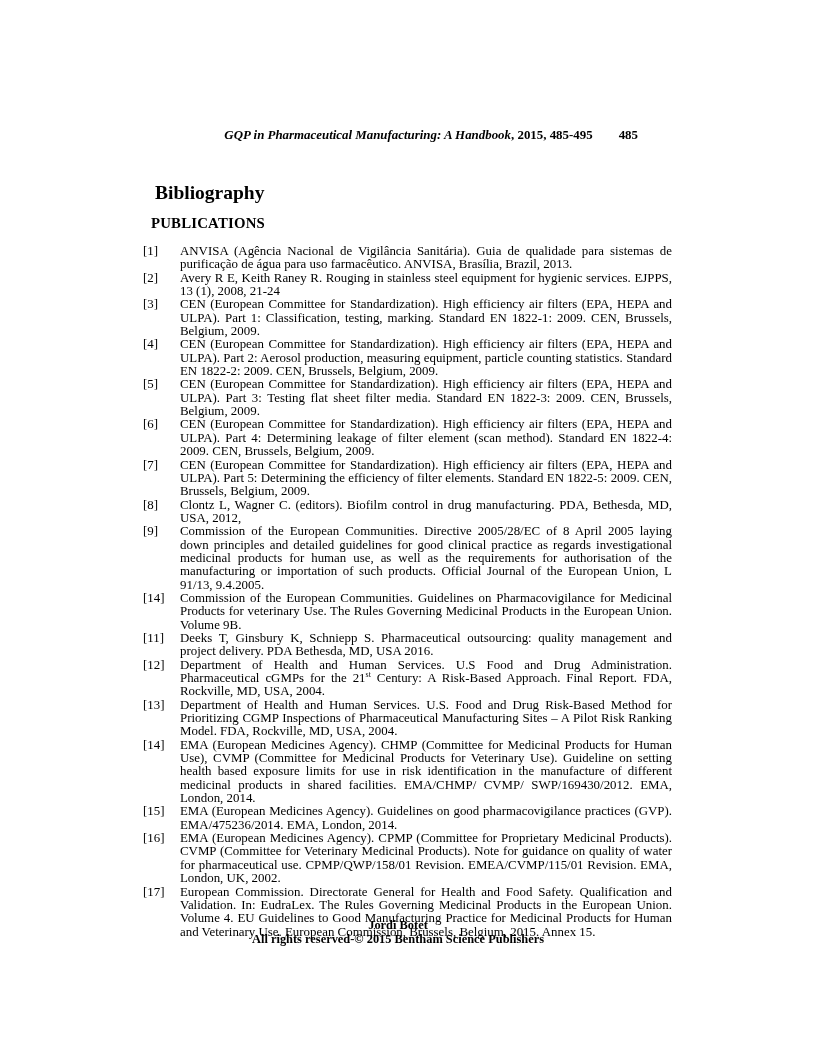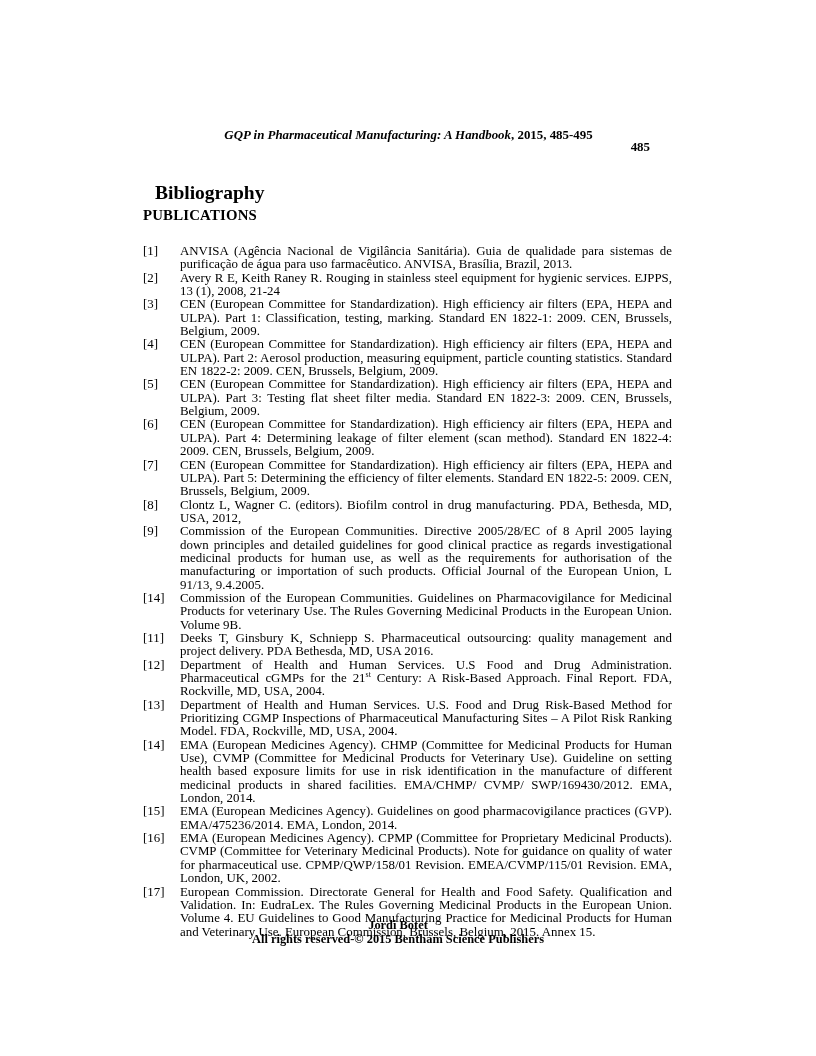--- a/index.html
+++ b/index.html
@@ -29,37 +29,36 @@
     position: absolute;
     left: 0;
     right: 0;
     text-align: center;
     padding-left: 22px;
     white-space: nowrap;
   }
   .rt-italic { font-style: italic; }
   .page-number {
     position: absolute;
-    right: 2px;
+    right: 14px;
     top: 0;
-    margin-top: 12px;
   }
   .chapter-title {
     position: absolute;
     top: 170px;
     left: 143px;
     margin: 12px;
     font-size: 19.5px;
     font-weight: bold;
   }
   .section-heading {
     position: absolute;
     top: 207px;
     left: 143px;
-    margin: 0;
+    margin: 8px;
     font-size: 14.8px;
     font-weight: bold;
     letter-spacing: 0.2px;
   }
   .references {
     position: absolute;
     top: 245px;
     left: 143px;
     width: 529px;
     font-size: 12.9px;

